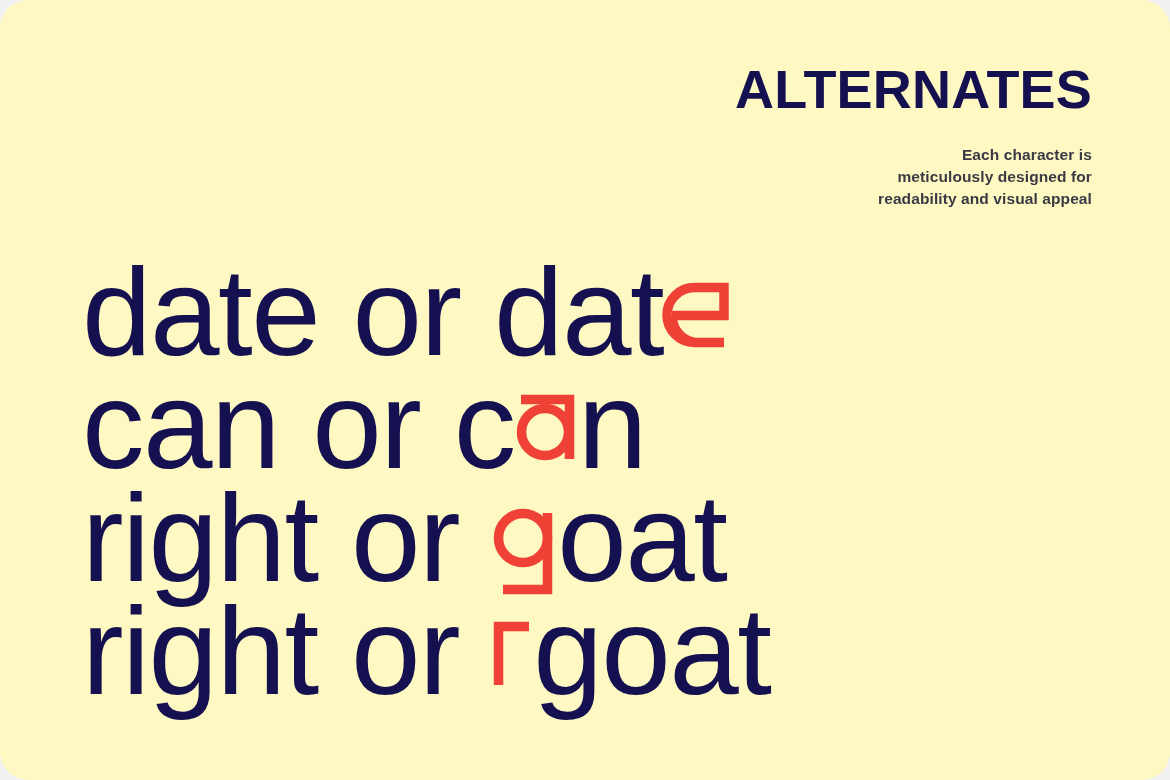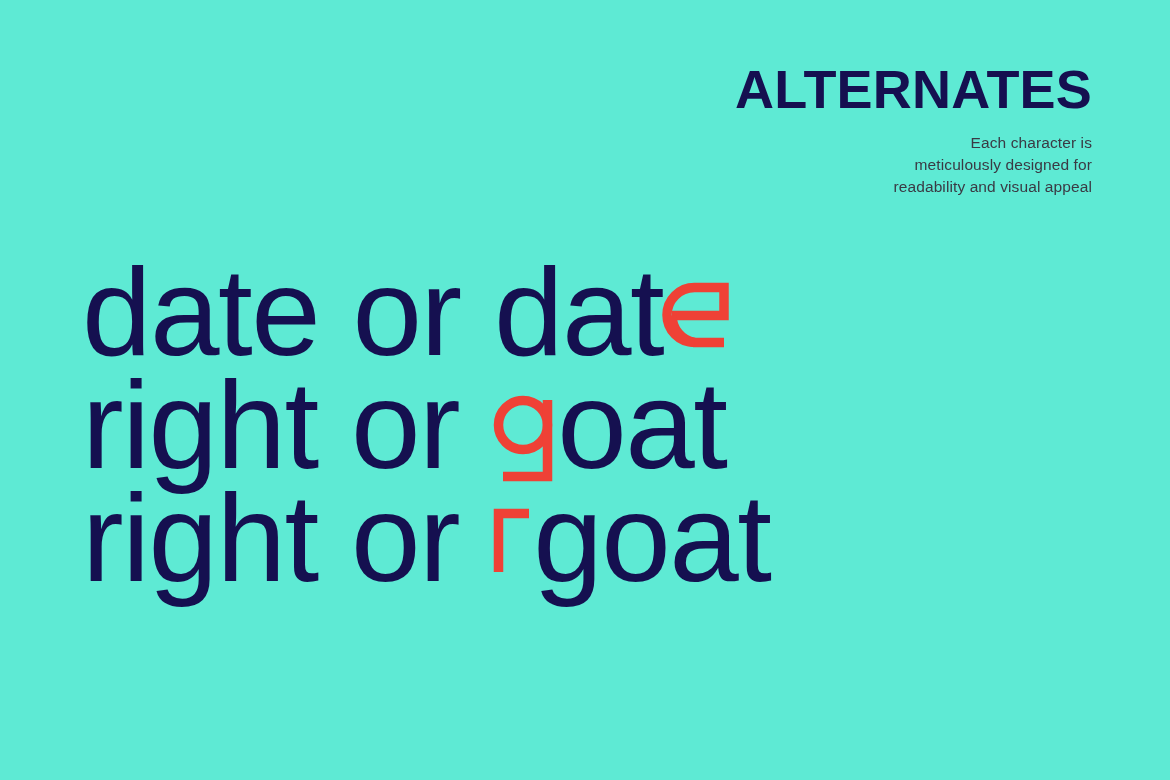--- a/index.html
+++ b/index.html
@@ -12,21 +12,22 @@
     height: 780px;
     background: #f1f1f1;
     font-family: "Liberation Sans", sans-serif;
     overflow: hidden;
     position: relative;
   }
 
   .canvas {
     position: absolute;
     inset: 0;
-    background: #5eead4;
+    background: #fef9c3;
+    border-radius: 28px;
   }
 
   
   .header {
     position: absolute;
     top: 62px;
     right: 78px;
     width: 460px;
     text-align: right;
   }
@@ -34,23 +35,23 @@
     font-family: "Liberation Sans", sans-serif;
     font-size: 54px;
     font-weight: 700;
     letter-spacing: 0.2px;
     line-height: 1.0;
     color: #151050;
     margin: 0;
     white-space: nowrap;
   }
   .header-sub {
-    margin-top: 16px;
+    margin-top: 28px;
     font-size: 15.5px;
-    font-weight: 400;
+    font-weight: 700;
     line-height: 1.42;
     color: #3a3a44;
     letter-spacing: 0.1px;
   }
   .header-sub-line { display: block; }
 
   
   .specimen {
     position: absolute;
     left: 82px;
@@ -105,20 +106,31 @@
           <g fill="none" stroke="#ef4136" stroke-width="9.5">
             <path d="M60 92.5 L30.5 92.5
                      A27.5 27.5 0 0 1 30.5 37.5
                      L60 37.5 L60 65.5 L8 65.5" stroke-linecap="butt" stroke-linejoin="miter"></path>
             <path d="M8 65.5 A27.5 27.5 0 0 0 30.5 92.5" stroke-linecap="butt"></path>
           </g>
         </svg>
       </span><span class="seg"></span>
     </div>
 
+    <div class="spec-line">
+      <span class="seg">can</span><span class="seg"> or </span><span class="seg">c</span><span class="alt-glyph glyph-a">
+        <svg viewBox="0 0 62 125" xmlns="http://www.w3.org/2000/svg" aria-hidden="true">
+
+          <g fill="none" stroke="#ef4136" stroke-width="9.5">
+            <path d="M5 36.5 L53.5 36.5 L53.5 96" stroke-linecap="butt" stroke-linejoin="miter"></path>
+            <circle cx="29" cy="69" r="23.5"></circle>
+          </g>
+        </svg>
+      </span><span class="seg">n</span>
+    </div>
 
     <div class="spec-line">
       <span class="seg">right</span><span class="seg"> or </span><span class="alt-glyph glyph-g">
         <svg viewBox="0 0 64 125" xmlns="http://www.w3.org/2000/svg" aria-hidden="true">
 
           <g fill="none" stroke="#ef4136" stroke-width="9.5">
             <circle cx="30" cy="62" r="24.5"></circle>
             <path d="M54.5 37 L54.5 113.5 L10 113.5" stroke-linecap="butt" stroke-linejoin="miter"></path>
           </g>
         </svg>

